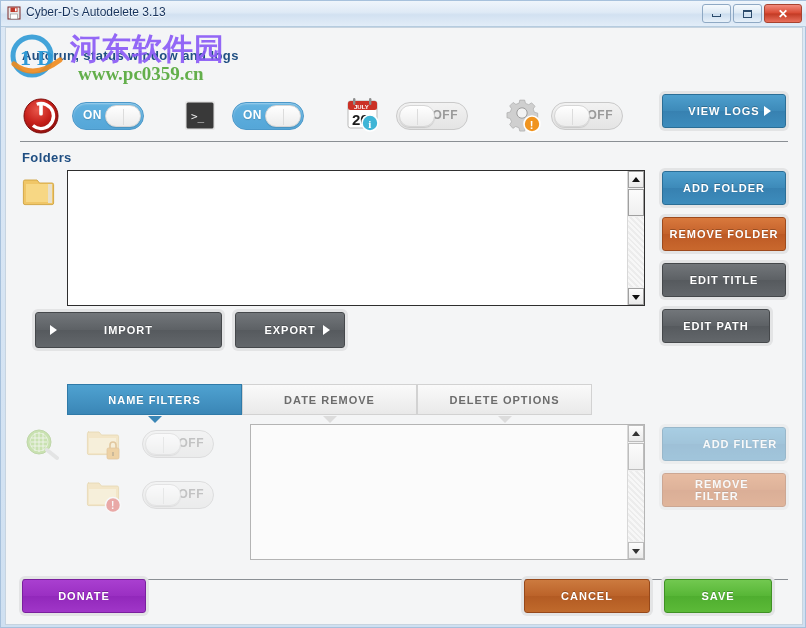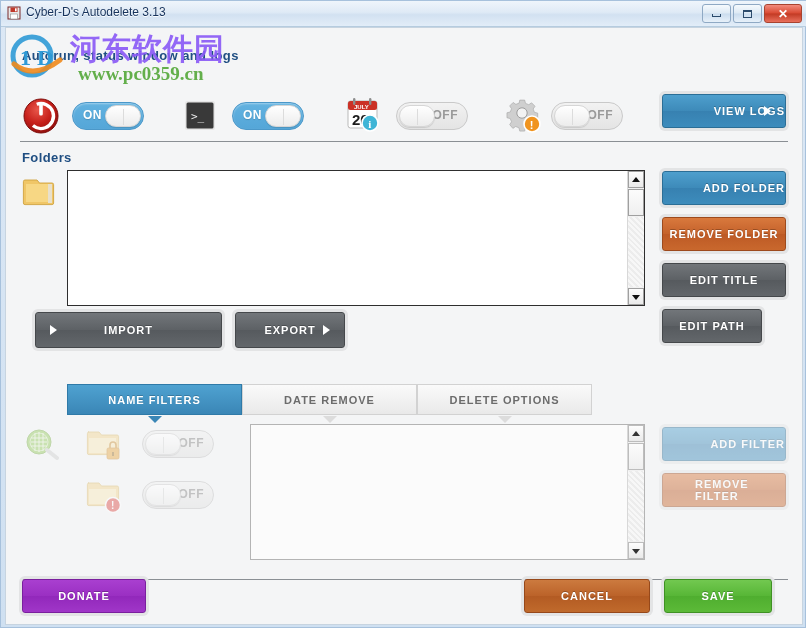--- a/index.html
+++ b/index.html
@@ -154,21 +154,20 @@
     font-size: 11px; font-weight: bold; letter-spacing: 1px;
     color: #ffffff;
     text-shadow: 0 -1px 0 rgba(0,0,0,0.25);
     border-radius: 3px;
     cursor: pointer;
     box-shadow: 0 0 0 3px #e3e4e5, 0 1px 1px rgba(0,0,0,0.18);
   }
   .btn-blue {
     background: linear-gradient(to bottom, #4e9fcd 0%, #3d8ab9 50%, #3781b1 51%, #3d8cbc 100%);
     border: 1px solid #2b6e96;
-    justify-content: flex-end;
   }
   .btn-orange {
     background: linear-gradient(to bottom, #d9793d 0%, #c4622b 50%, #bd5a25 51%, #c9682d 100%);
     border: 1px solid #9d4a1d;
   }
   .btn-gray {
     background: linear-gradient(to bottom, #72767a 0%, #5d6165 50%, #565a5e 51%, #63676b 100%);
     border: 1px solid #45484b;
   }
   .btn-purple {
@@ -403,21 +402,21 @@
 
     <div class="btn btn-blue" style="left:656px; top:143px; width:124px; height:34px;">
       <span>ADD FOLDER</span>
     </div>
     <div class="btn btn-orange" style="left:656px; top:189px; width:124px; height:34px;">
       <span>REMOVE FOLDER</span>
     </div>
     <div class="btn btn-gray" style="left:656px; top:235px; width:124px; height:34px;">
       <span>EDIT TITLE</span>
     </div>
-    <div class="btn btn-gray" style="left:656px; top:281px; width:100px; height:34px;">
+    <div class="btn btn-gray" style="left:656px; top:281px; width:108px; height:34px;">
       <span>EDIT PATH</span>
     </div>
 
     <div id="tabstrip">
       <div class="tab tab-active" style="left:0; width:175px;">
         <span>NAME FILTERS</span>
         <i class="tab-pointer"></i>
       </div>
       <div class="tab tab-inactive" style="left:175px; width:175px;">
         <span>DATE REMOVE</span>

